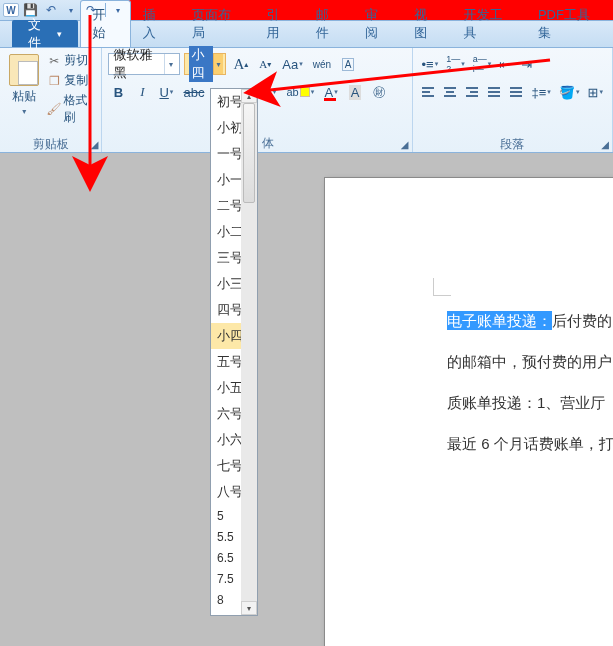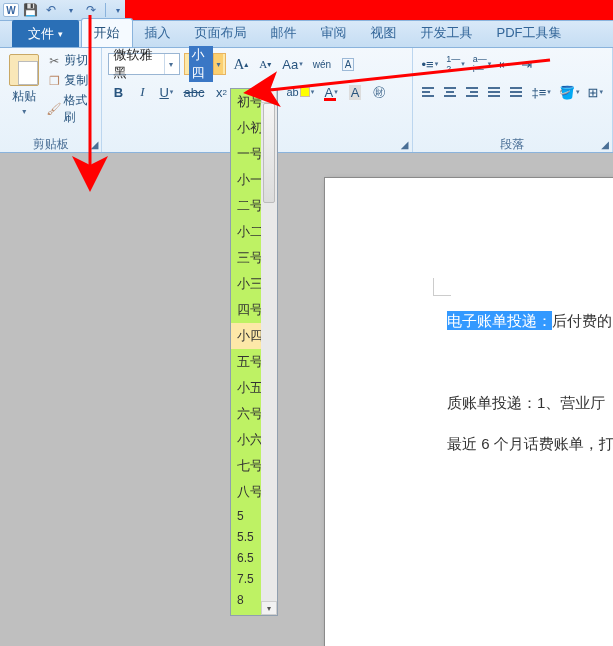--- a/index.html
+++ b/index.html
@@ -195,24 +195,24 @@
     .para-group { flex:1; }
     .pg-row { display:flex; gap:2px; align-items:center; height:24px; margin-bottom:4px;}
     .pg-btn { height:22px; padding:0 3px; display:flex; align-items:center; color:#28547e; font-size:13px; min-width:20px; }
     .bullets-ico::before{content:"• ";}
     .seg{display:inline-flex; flex-direction:column; gap:2px;}
     .seg span{display:block;height:2px;background:#4a6f96;}
 
     
     .size-dropdown {
       position: absolute;
-      left: 230px;
+      left: 210px;
       top: 88px;
       width: 48px;
-      background: #bef264;
+      background: #ffffff;
       border: 1px solid #909faf;
       z-index: 50;
       max-height: 528px;
       overflow: hidden;
     }
     .size-item {
       padding: 2px 6px;
       font-size: 13px;
       color: #333;
       display:flex; align-items:center;
@@ -300,20 +300,21 @@
 </div>
 
 <div class="ribbon-tabs">
   <div class="file-tab">
       <span>文件</span>
       <span class="tri">▾</span>
     </div>
   <div class="tab active">开始</div>
   <div class="tab">插入</div>
   <div class="tab">页面布局</div>
+  <div class="tab">引用</div>
   <div class="tab">邮件</div>
   <div class="tab">审阅</div>
   <div class="tab">视图</div>
   <div class="tab">开发工具</div>
   <div class="tab">PDF工具集</div>
 </div>
 
 <div class="ribbon-body">
 
   <div class="ribbon-group clipboard">
@@ -507,20 +508,21 @@
     <div class="sd-btn">▴</div>
     <div class="sd-thumb"></div>
     <div class="sd-btn bot">▾</div>
   </div>
 </div>
 
 <div class="viewport">
   <div class="page">
     <div class="cursor-caret"></div>
     <div class="doc-line l1"><span class="hl">电子账单投递：</span><span>后付费的</span></div>
+    <div class="doc-line l2">的邮箱中，预付费的用户</div>
     <div class="doc-line l3">质账单投递：1、营业厅</div>
     <div class="doc-line l4">最近 6 个月话费账单，打</div>
   </div>
 </div>
 
 <svg class="arrow-svg">
   <defs>
     <marker id="ah" markerWidth="14" markerHeight="14" refX="3" refY="6" orient="auto">
       <path d="M0,0 L12,6 L0,12 L3,6 Z" fill="#ff0000"></path>
     </marker>

